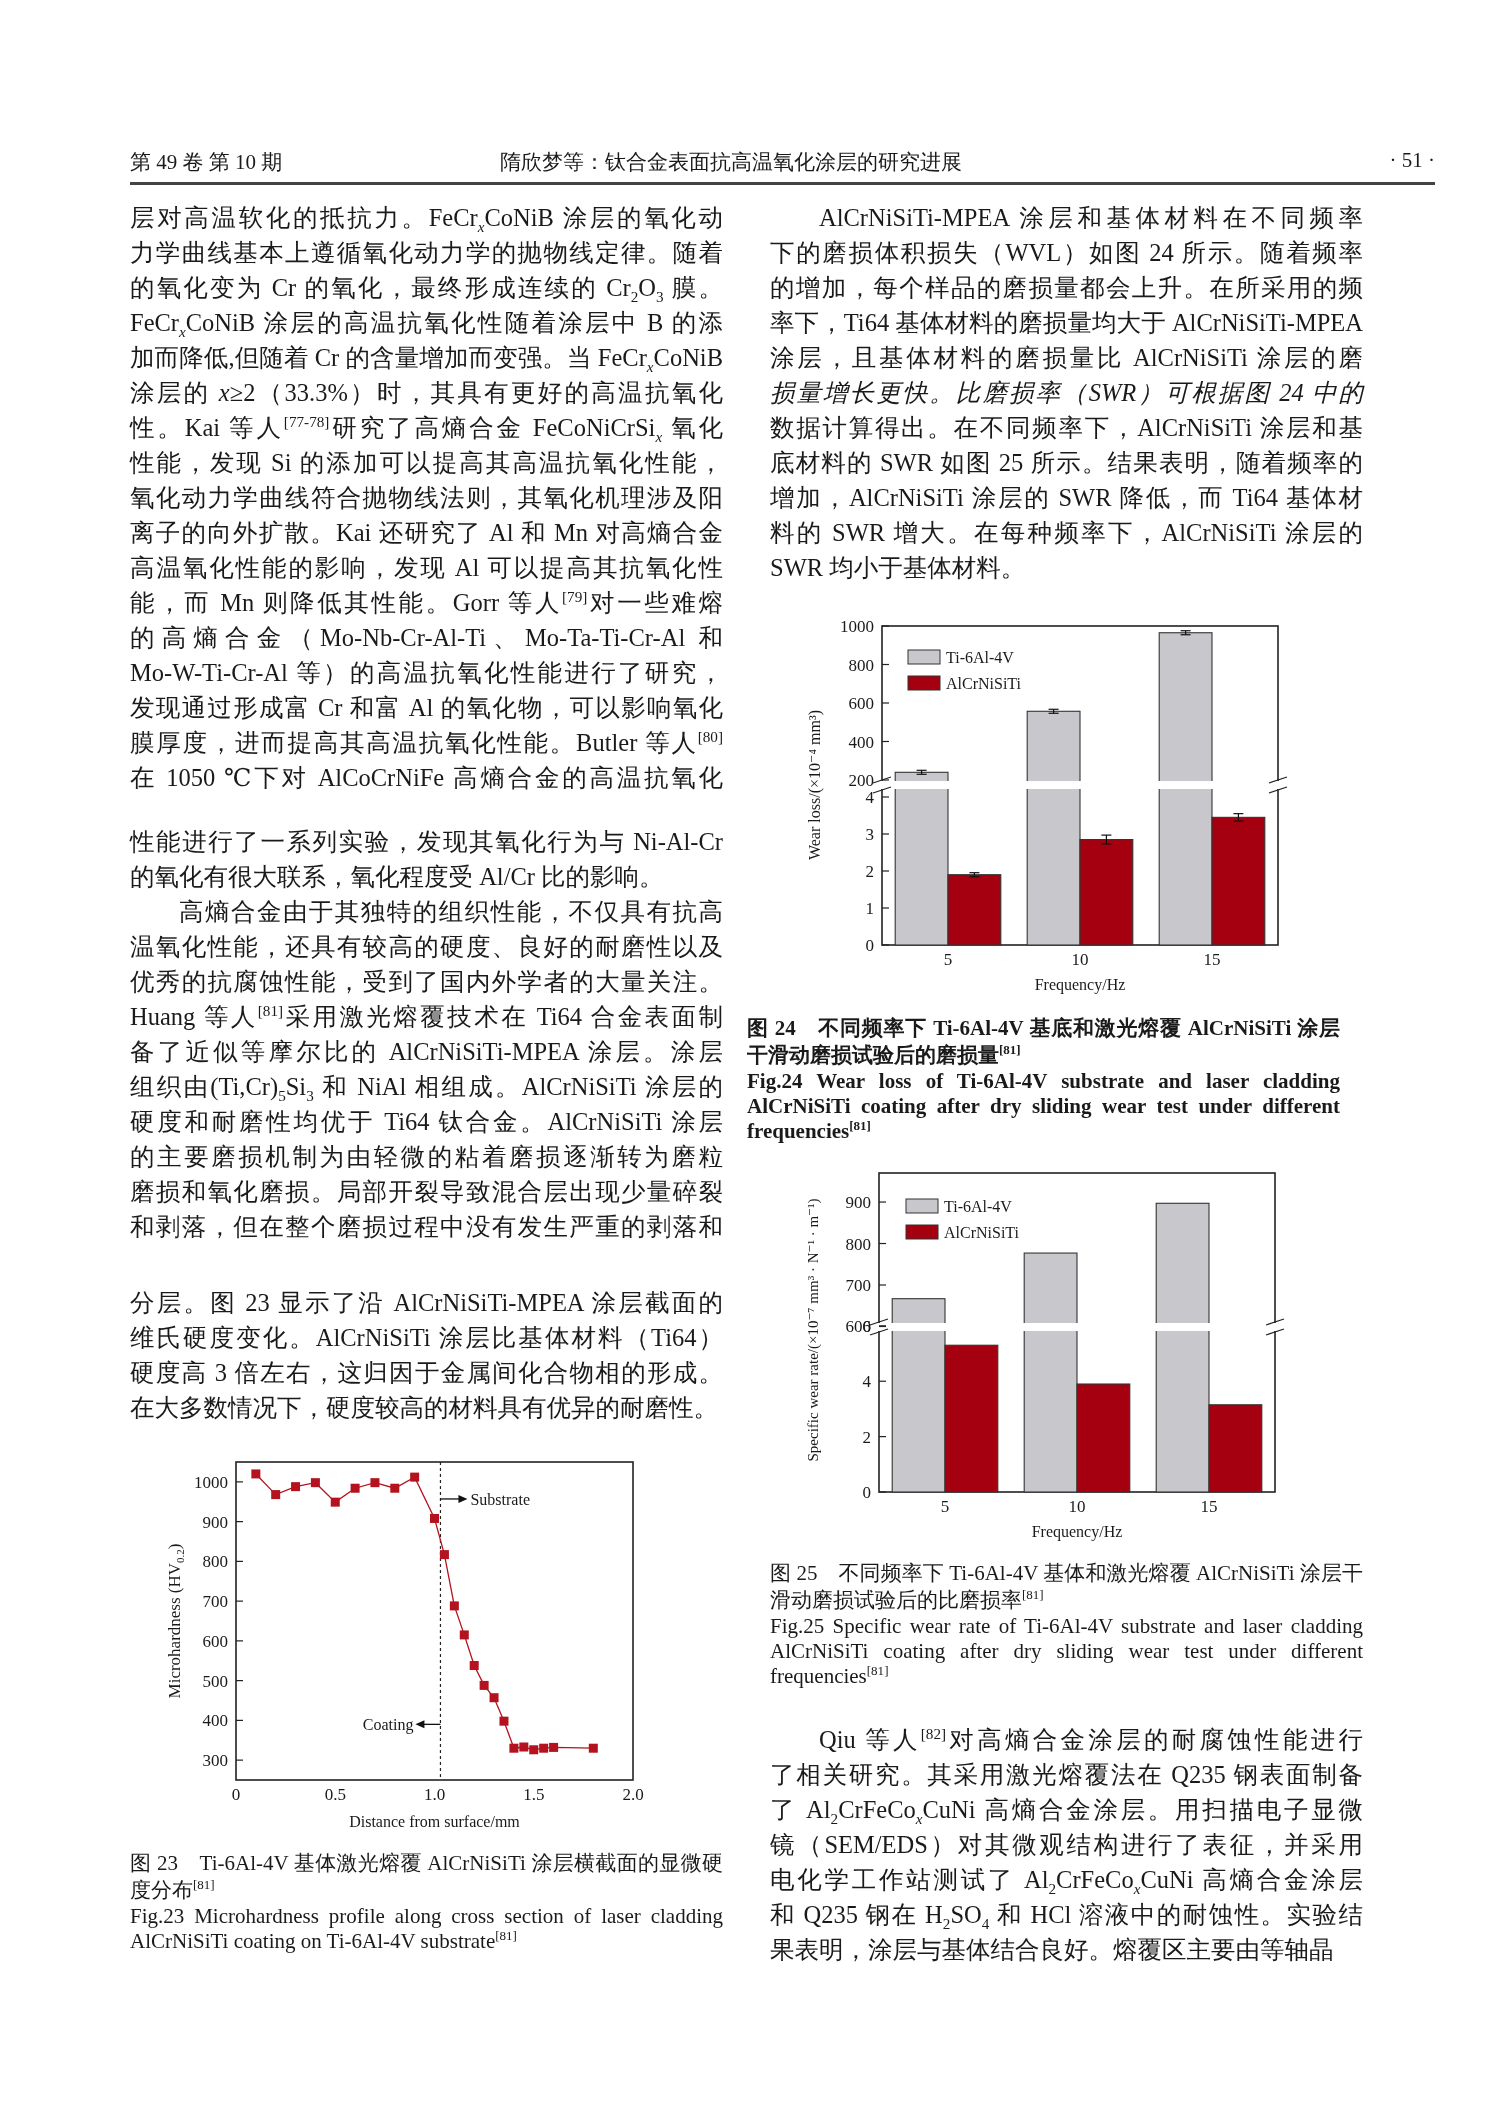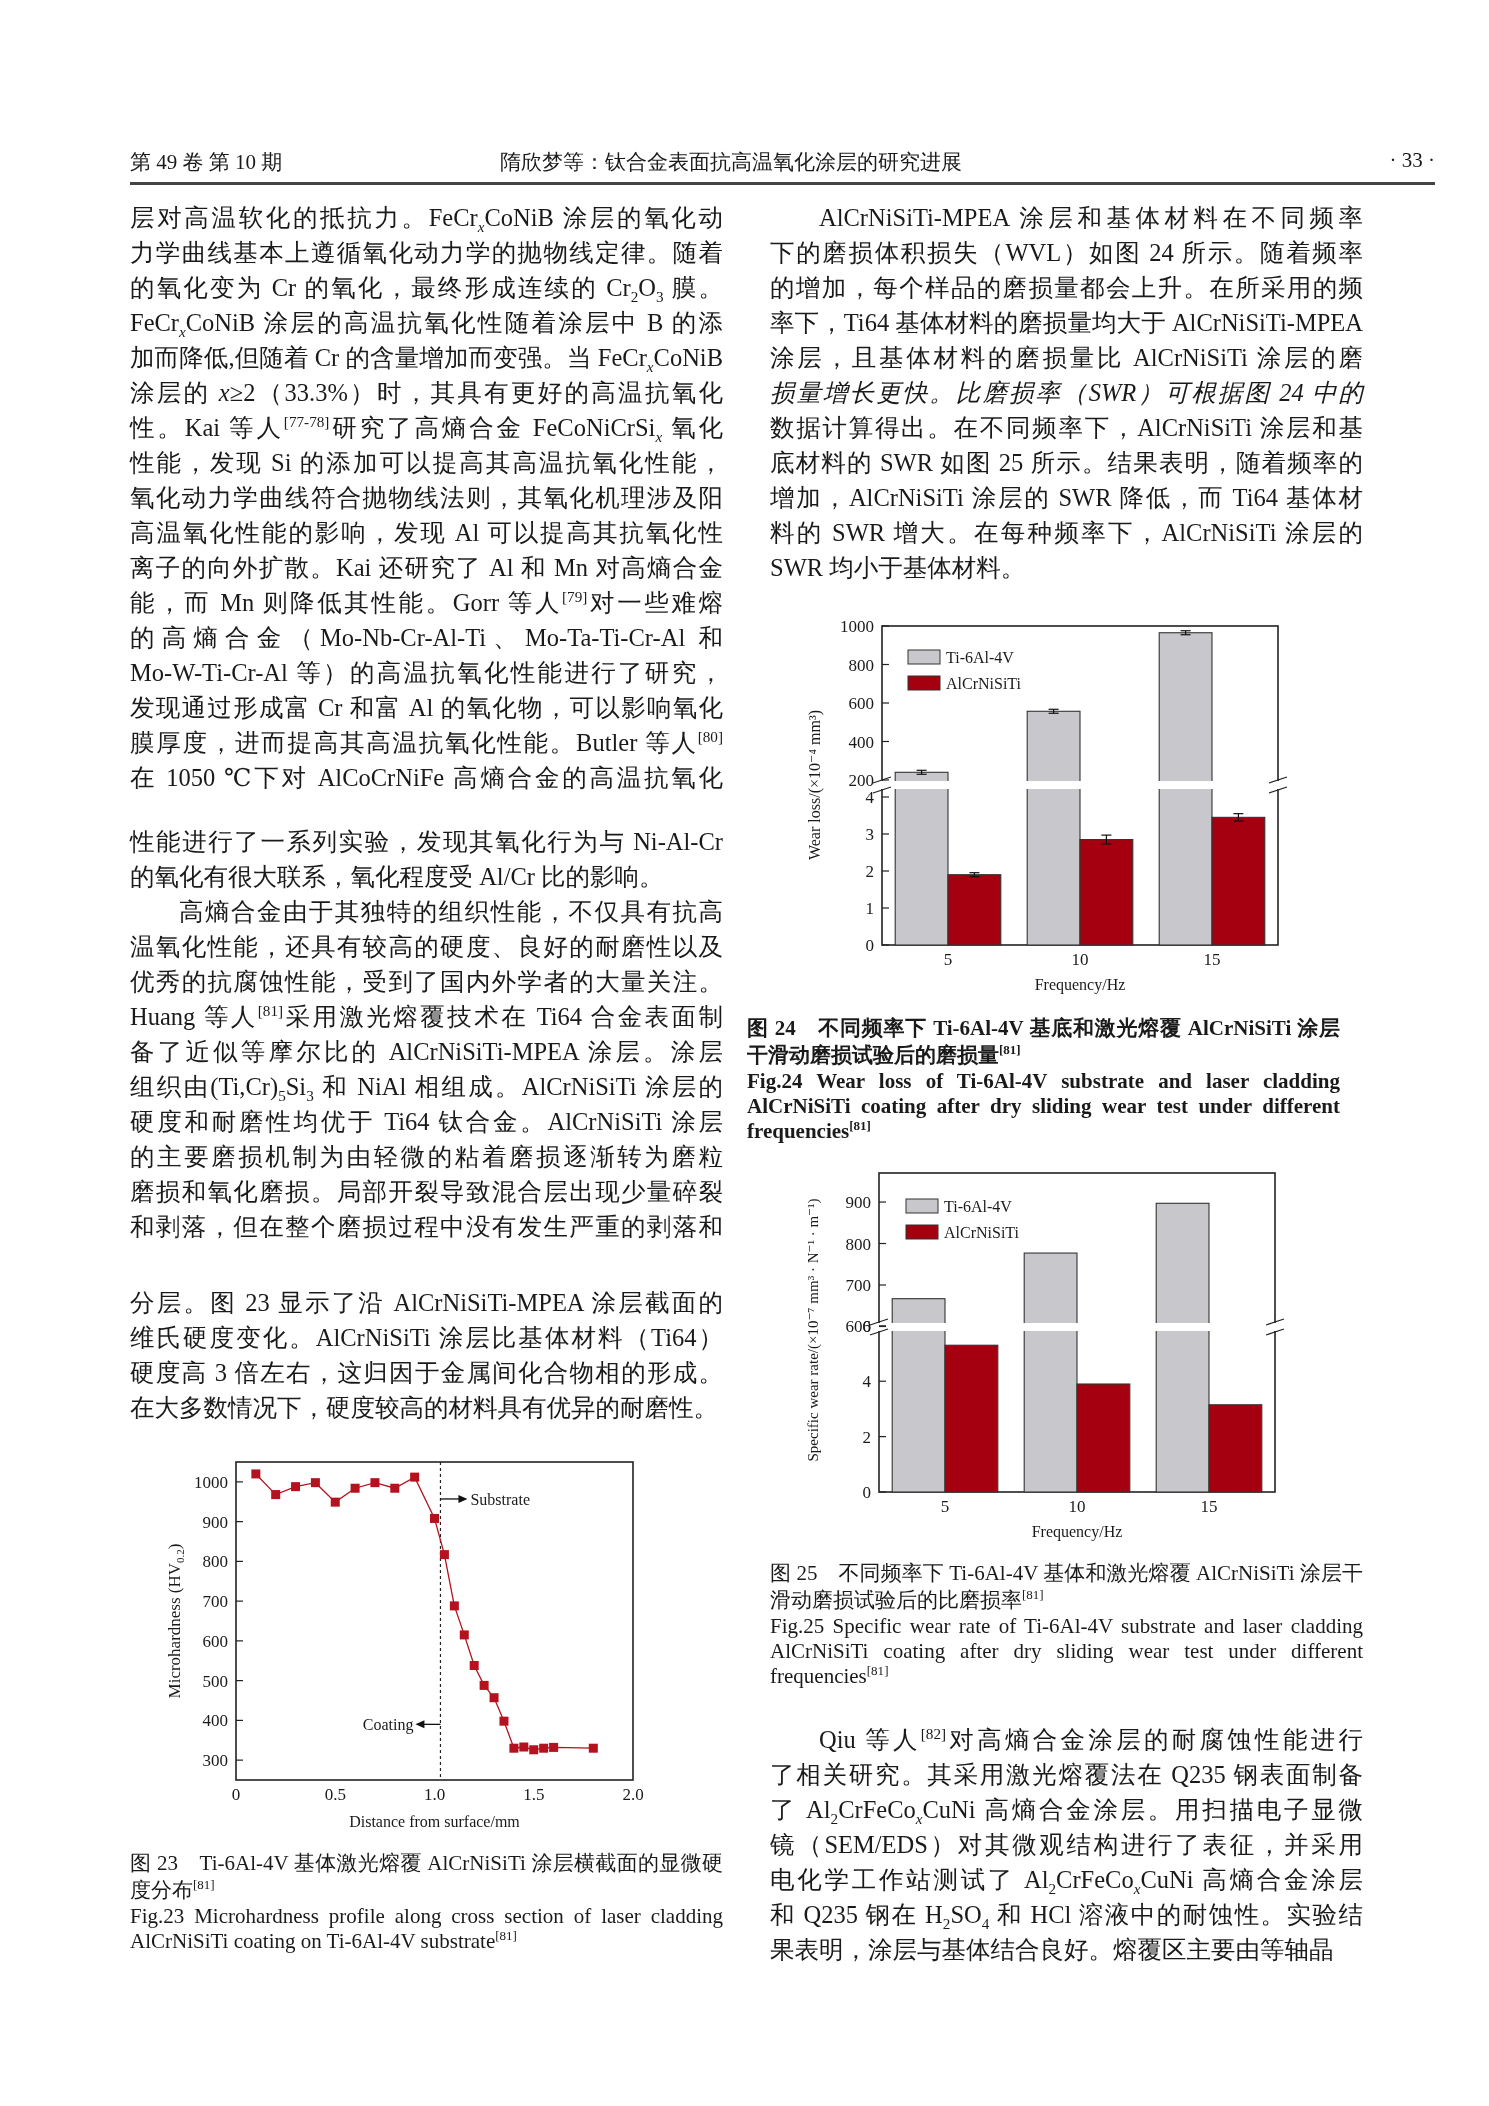--- a/index.html
+++ b/index.html
@@ -14,37 +14,37 @@
   .cap { position:absolute; font-size:21px; line-height:27px; text-align:justify; }
   .cap .en { font-size:21px; line-height:25px; }
   svg text { font-family:"Liberation Serif","DejaVu Serif",serif; fill:#1a1a1a; }
 </style>
 </head>
 <body>
 
 <div class="header">
   <span style="left:0;">第 49 卷   第 10 期</span>
   <span style="left:370px;">隋欣梦等：钛合金表面抗高温氧化涂层的研究进展</span>
-  <span style="right:0;">· 33 ·</span>
+  <span style="right:0;">· 51 ·</span>
 </div>
 <div class="hdr-rule"></div>
 
 <div class="col" style="left:130px; top:200px; width:593px;">
   <div>
       <div style="text-align: justify; text-align-last: justify; height: 35px; white-space: nowrap; overflow: visible;">层对高温软化的抵抗力。FeCr<sub><i>x</i></sub>CoNiB 涂层的氧化动</div>
       <div style="text-align: justify; text-align-last: justify; height: 35px; white-space: nowrap; overflow: visible;">力学曲线基本上遵循氧化动力学的抛物线定律。随着</div>
       <div style="text-align: justify; text-align-last: justify; height: 35px; white-space: nowrap; overflow: visible;">的氧化变为 Cr 的氧化，最终形成连续的 Cr<sub>2</sub>O<sub>3</sub> 膜。</div>
       <div style="text-align: justify; text-align-last: justify; height: 35px; white-space: nowrap; overflow: visible;">FeCr<sub><i>x</i></sub>CoNiB 涂层的高温抗氧化性随着涂层中 B 的添</div>
       <div style="text-align: justify; text-align-last: justify; height: 35px; white-space: nowrap; overflow: visible;">加而降低,但随着 Cr 的含量增加而变强。当 FeCr<sub><i>x</i></sub>CoNiB</div>
       <div style="text-align: justify; text-align-last: justify; height: 35px; white-space: nowrap; overflow: visible;">涂层的 <i>x</i>≥2（33.3%）时，其具有更好的高温抗氧化</div>
       <div style="text-align: justify; text-align-last: justify; height: 35px; white-space: nowrap; overflow: visible;">性。Kai 等人<sup>[77-78]</sup>研究了高熵合金 FeCoNiCrSi<sub><i>x</i></sub> 氧化</div>
       <div style="text-align: justify; text-align-last: justify; height: 35px; white-space: nowrap; overflow: visible;">性能，发现 Si 的添加可以提高其高温抗氧化性能，</div>
       <div style="text-align: justify; text-align-last: justify; height: 35px; white-space: nowrap; overflow: visible;">氧化动力学曲线符合抛物线法则，其氧化机理涉及阳</div>
+      <div style="text-align: justify; text-align-last: justify; height: 35px; white-space: nowrap; overflow: visible;">离子的向外扩散。Kai 还研究了 Al 和 Mn 对高熵合金</div>
       <div style="text-align: justify; text-align-last: justify; height: 35px; white-space: nowrap; overflow: visible;">高温氧化性能的影响，发现 Al 可以提高其抗氧化性</div>
-      <div style="text-align: justify; text-align-last: justify; height: 35px; white-space: nowrap; overflow: visible;">离子的向外扩散。Kai 还研究了 Al 和 Mn 对高熵合金</div>
       <div style="text-align: justify; text-align-last: justify; height: 35px; white-space: nowrap; overflow: visible;">能，而 Mn 则降低其性能。Gorr 等人<sup>[79]</sup>对一些难熔</div>
       <div style="text-align: justify; text-align-last: justify; height: 35px; white-space: nowrap; overflow: visible;">的高熵合金（Mo-Nb-Cr-Al-Ti、Mo-Ta-Ti-Cr-Al 和</div>
       <div style="text-align: justify; text-align-last: justify; height: 35px; white-space: nowrap; overflow: visible;">Mo-W-Ti-Cr-Al 等）的高温抗氧化性能进行了研究，</div>
       <div style="text-align: justify; text-align-last: justify; height: 35px; white-space: nowrap; overflow: visible;">发现通过形成富 Cr 和富 Al 的氧化物，可以影响氧化</div>
       <div style="text-align: justify; text-align-last: justify; height: 35px; white-space: nowrap; overflow: visible;">膜厚度，进而提高其高温抗氧化性能。Butler 等人<sup>[80]</sup></div>
       <div style="text-align: justify; text-align-last: justify; height: 35px; white-space: nowrap; overflow: visible;">在 1050 ℃下对 AlCoCrNiFe 高熵合金的高温抗氧化</div>
       <div style="text-align: justify; text-align-last: justify; height: 35px; white-space: nowrap; overflow: visible; margin-top: 29px;">性能进行了一系列实验，发现其氧化行为与 Ni-Al-Cr</div>
       <div style="text-align: justify; text-align-last: left; height: 35px; white-space: nowrap; overflow: visible;">的氧化有很大联系，氧化程度受 Al/Cr 比的影响。</div>
     </div>
   <div class="indent-first">

